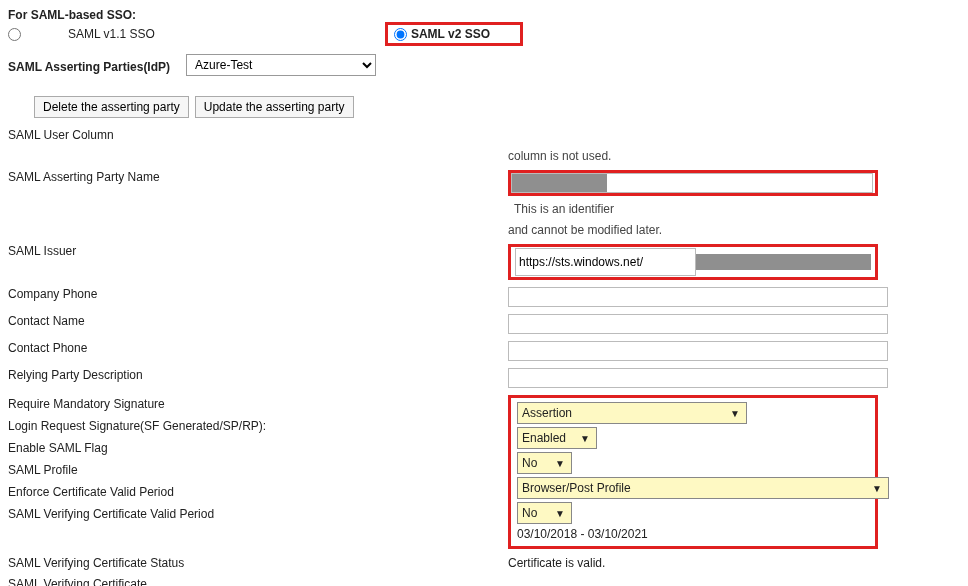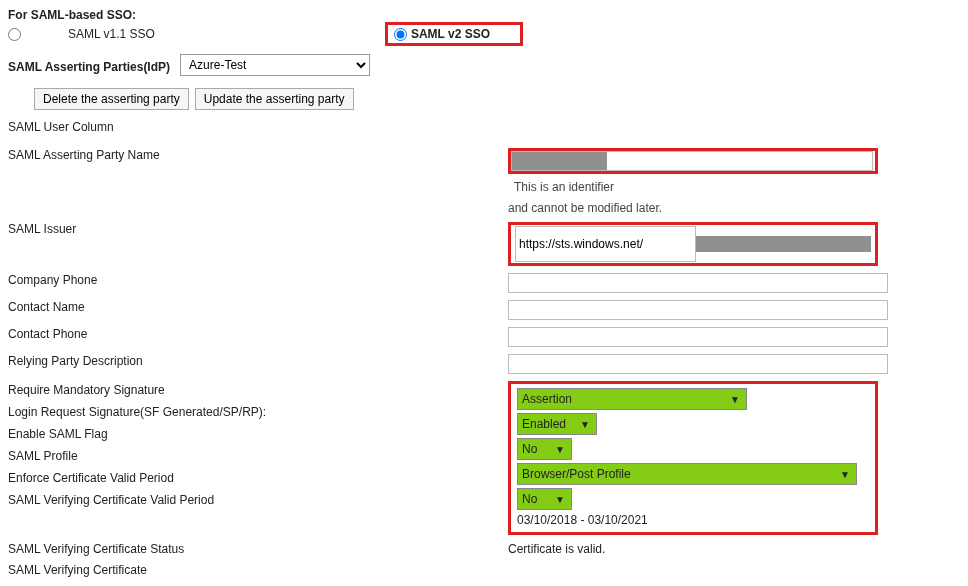--- a/index.html
+++ b/index.html
@@ -40,21 +40,21 @@
     height:20px;
     font-size:12px;
     padding:0 4px;
     background:#fff;
     width:380px;
   }
   .helptext { color:#444; font-size:12px; }
   .yel { background:#ffff4d; }
   .dd {
     border:1px solid #888;
-    background:#84cc16;
+    background:#fef9c3;
     height:22px;
     display:flex;
     align-items:center;
     justify-content:space-between;
     padding:0 6px 0 4px;
     font-size:12px;
     cursor:pointer;
   }
   .chev { font-size:10px; }
   .form-line { display:flex; align-items:flex-start; margin-bottom:3px; }
@@ -72,22 +72,22 @@
     height:16px;
     vertical-align:middle;
   }
   .issuer-wrap {
     border:3px solid #e02020;
     padding:1px 4px;
     display:flex;
     align-items:center;
     width:370px;
   }
-  .issuer-wrap input { border:1px solid #bbb; height:36px; font-size:12px; flex:1; padding:0 3px;}
-  .combo-row { display:flex; align-items:center; gap:10px; margin-bottom:12px;}
+  .issuer-wrap input { border:1px solid #bbb; height:28px; font-size:12px; flex:1; padding:0 3px;}
+  .combo-row { display:flex; align-items:center; gap:16px; margin-bottom:20px;}
   .select-party { width:190px; }
   .btn-row { display:flex; gap:6px; margin:4px 0 8px 26px;}
   .red-big {
     border:3px solid #e02020;
     padding:4px 6px 2px 6px;
     width:370px;
   }
   .red-big .opt-line { margin-bottom:3px; }
   .red-party {
     border:3px solid #e02020;
@@ -132,20 +132,23 @@
 <div class="btn-row">
   <button class="btn">Delete the asserting party</button>
   <button class="btn">Update the asserting party</button>
 </div>
 
 <div class="form-line">
   <div class="label-col">SAML User Column</div>
 </div>
 <div class="form-line">
   <div class="label-col"></div>
+  <div class="val-col">
+      <span class="helptext">column is not used.</span>
+    </div>
 </div>
 
 <div class="form-line">
   <div class="label-col">SAML Asserting Party Name</div>
   <div class="val-col">
     <div class="red-party">
       <div class="txt-inner">
         <span class="party-name-redacted"></span>
       </div>
     </div>
@@ -220,21 +223,21 @@
           <span class="chev">▼</span>
         </div>
       </div>
       <div class="opt-line">
         <div class="dd" style="width:55px;">
           <span>No</span>
           <span class="chev">▼</span>
         </div>
       </div>
       <div class="opt-line">
-        <div class="dd" style="width:340px;">
+        <div class="dd" style="width:372px;">
           <span>Browser/Post Profile</span>
           <span class="chev">▼</span>
         </div>
       </div>
       <div class="opt-line">
         <div class="dd" style="width:55px;">
           <span>No</span>
           <span class="chev">▼</span>
         </div>
       </div>

